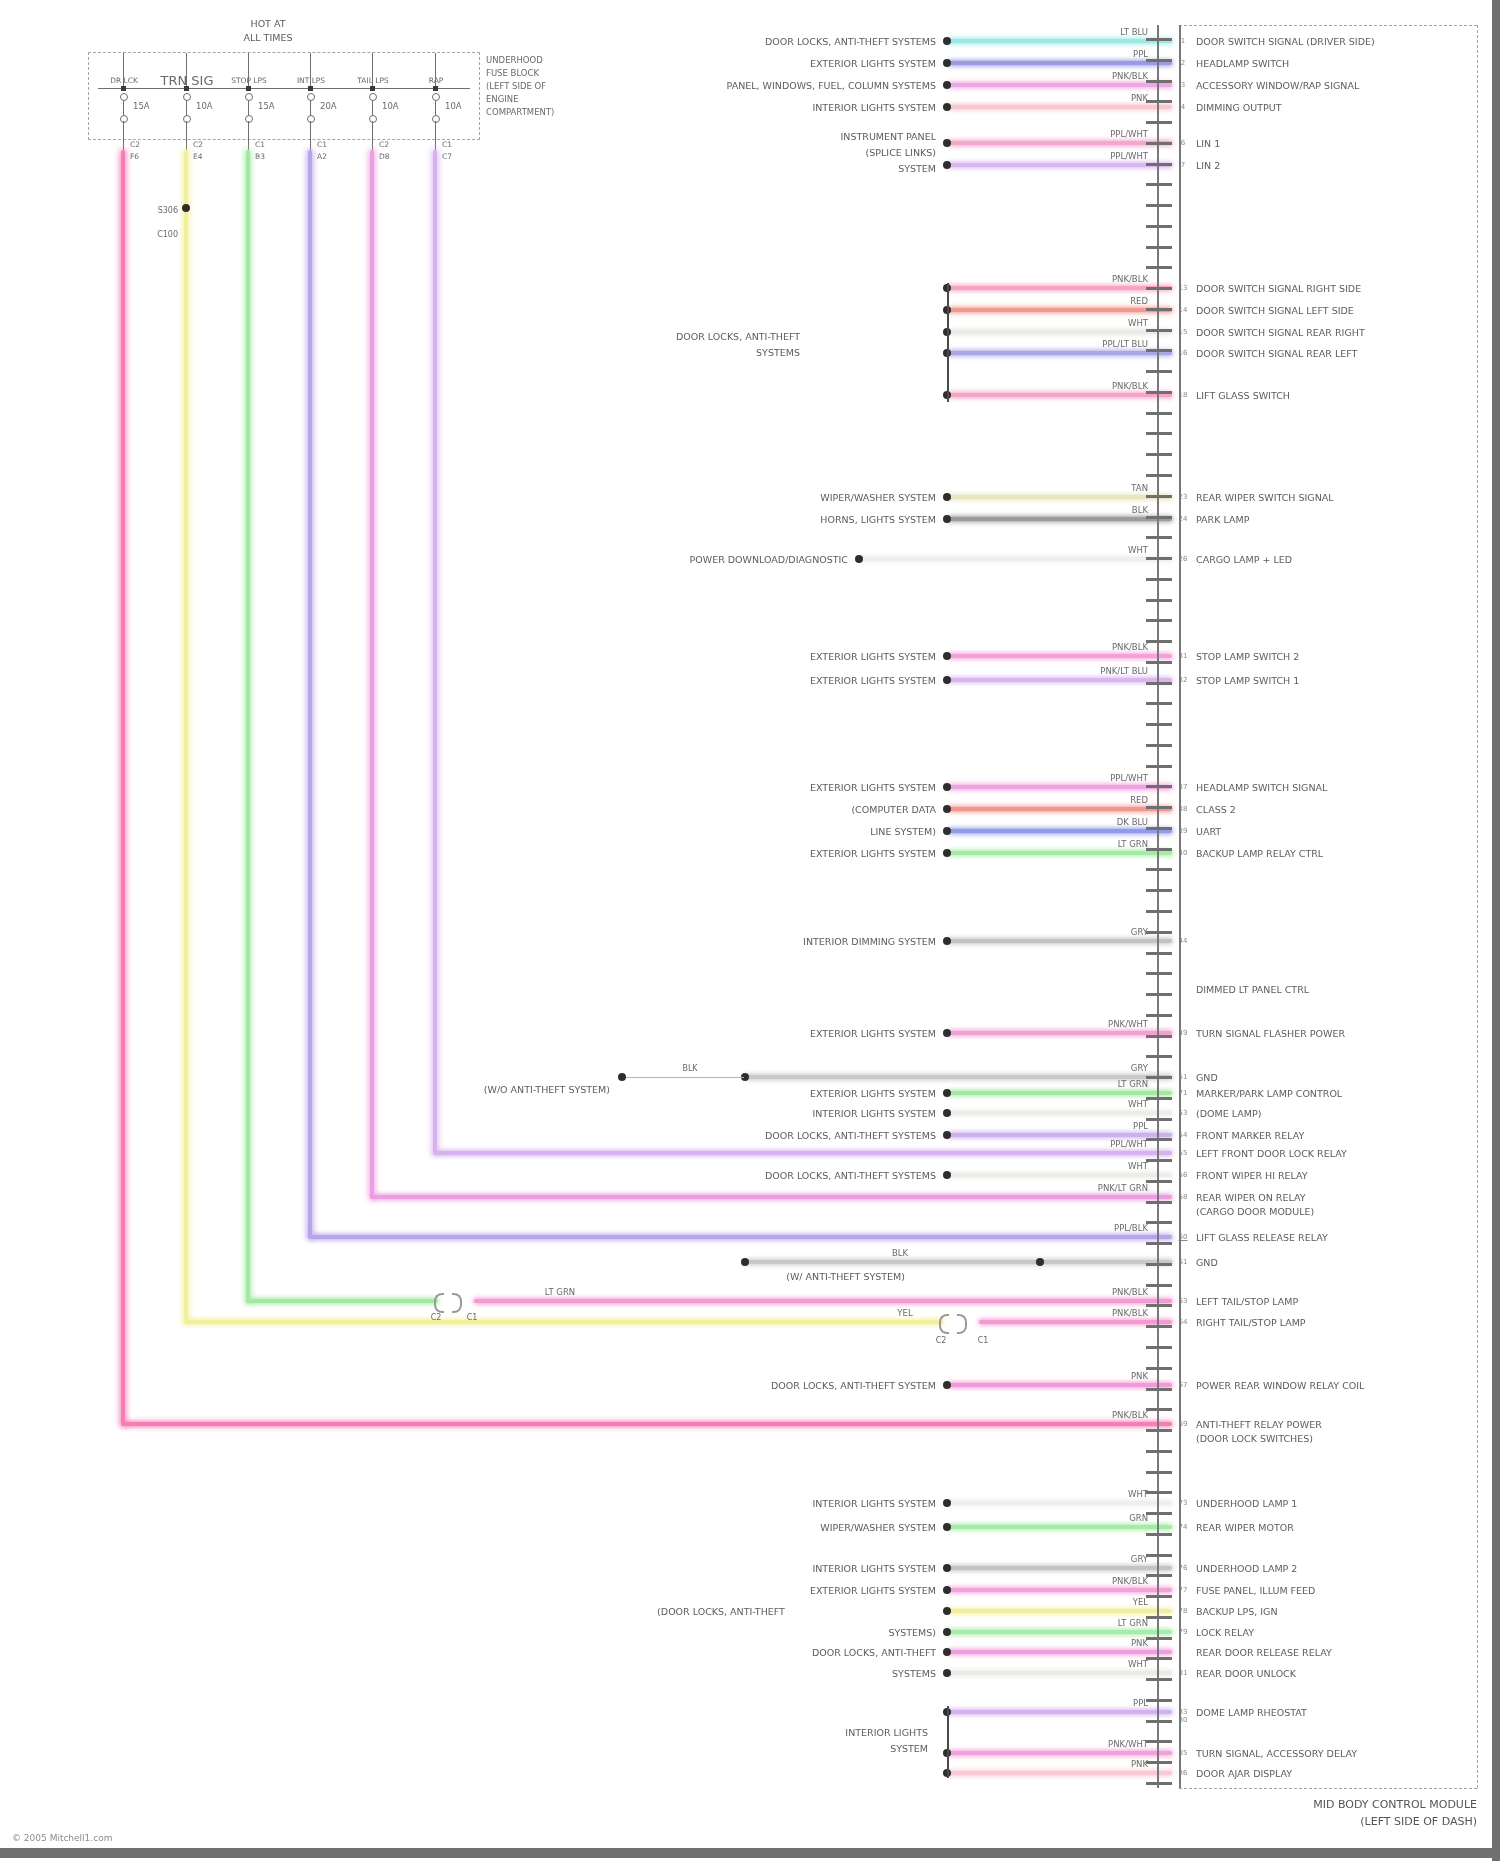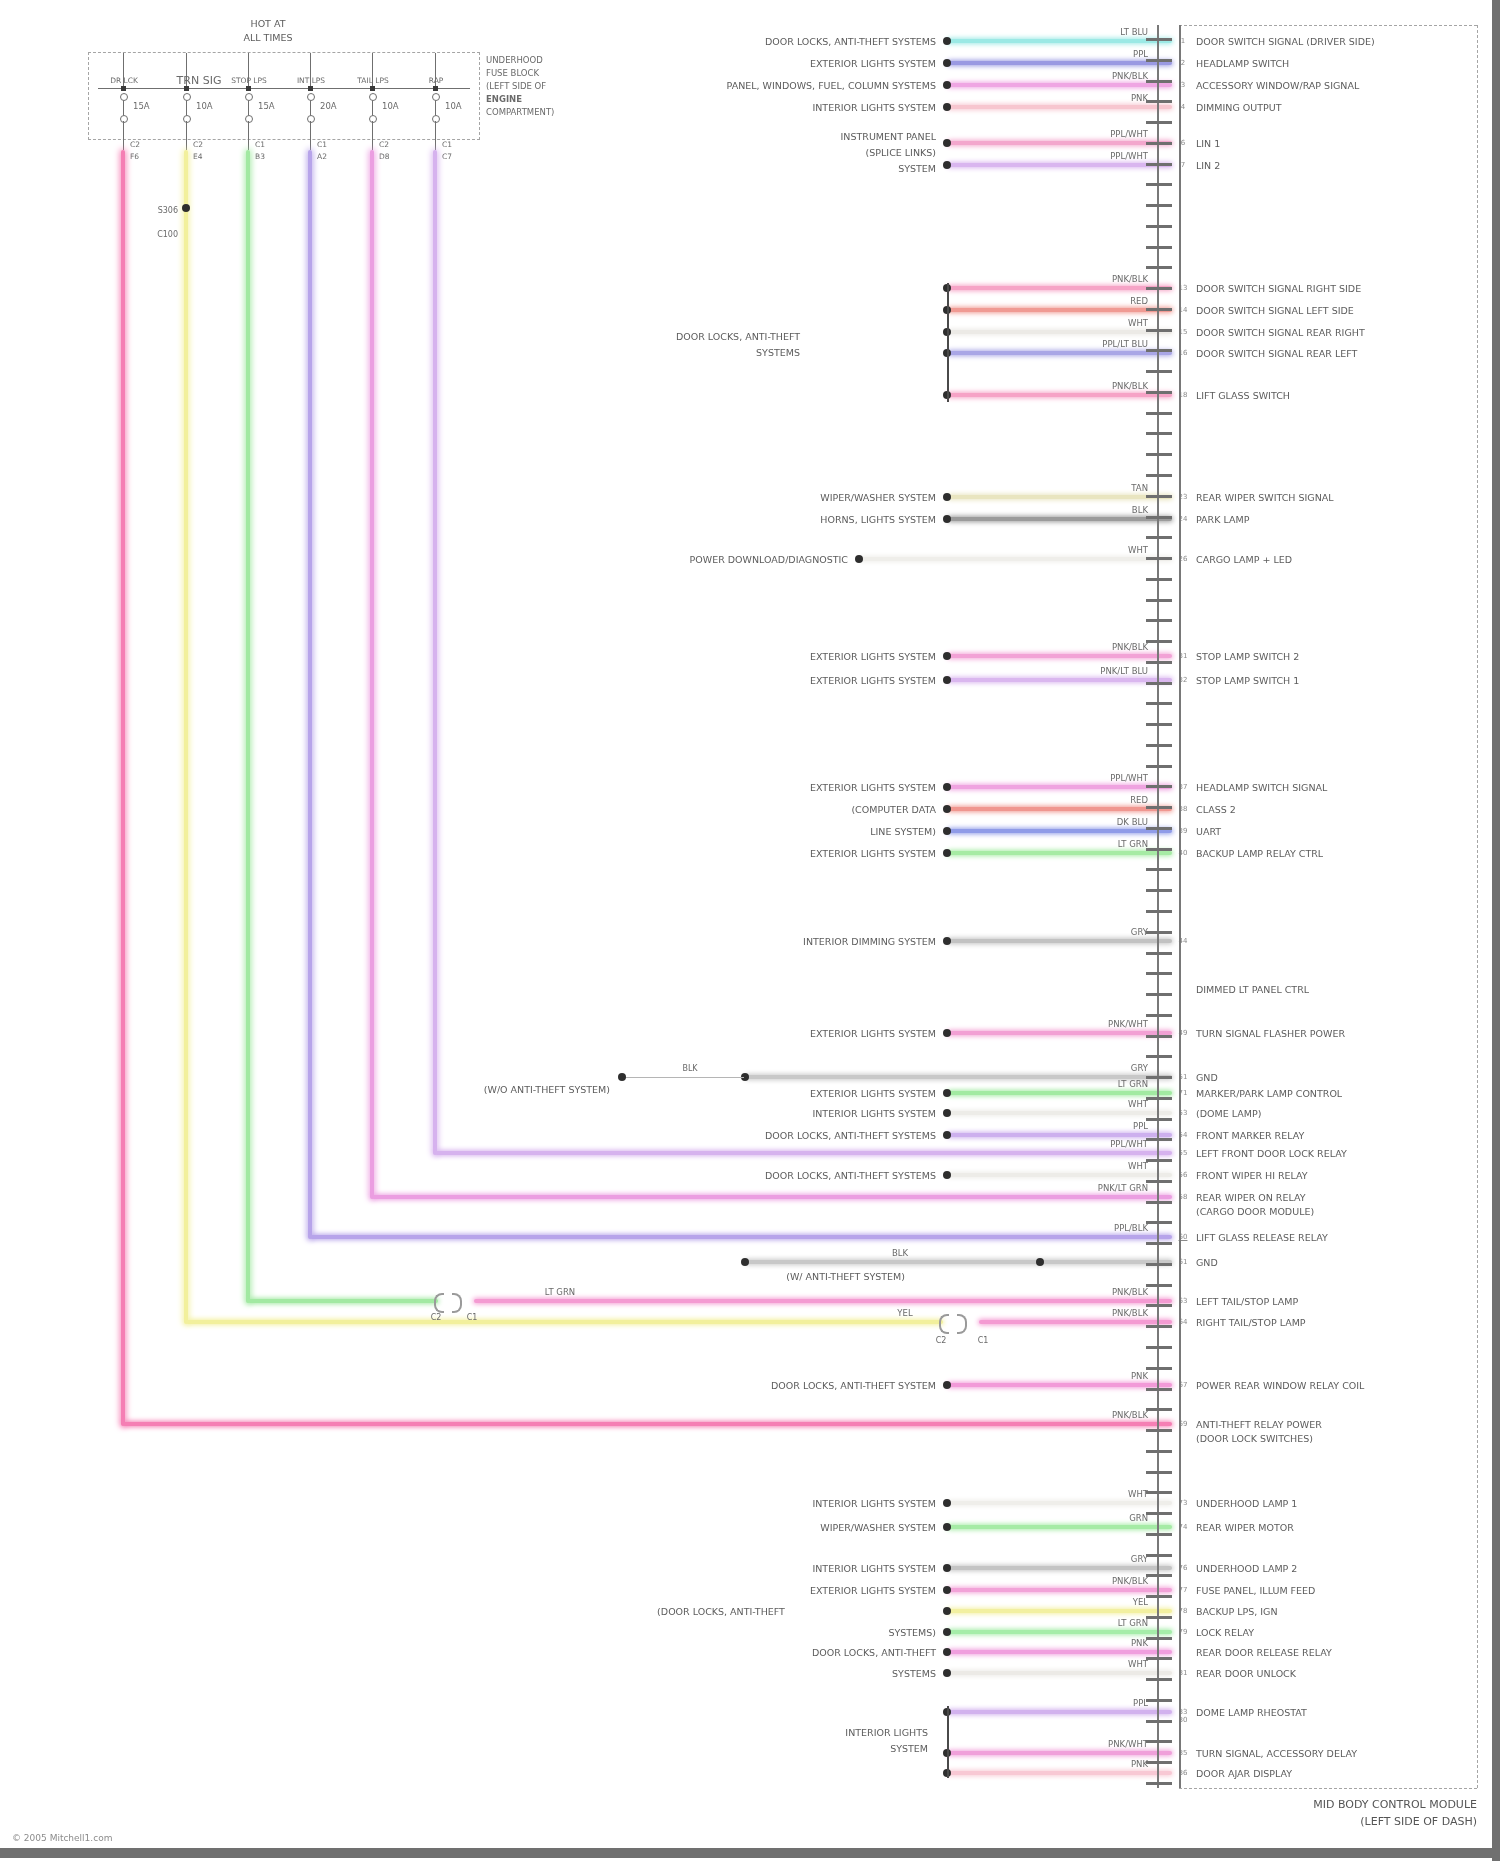--- a/index.html
+++ b/index.html
@@ -39,36 +39,36 @@
   <div class="hot" style="left:188px;top:32px;width:160px;">ALL TIMES</div>
   <div class="title-line" style="right:23px;top:1798px;">MID BODY CONTROL MODULE</div>
   <div class="title-line" style="right:23px;top:1815px;">(LEFT SIDE OF DASH)</div>
   <div class="foot" style="left:12px;top:1833px;">© 2005 Mitchell1.com</div>
   <div class="edge" style="left:1492px;top:0;width:8px;height:1861px;"></div>
   <div class="edge" style="left:0;top:1848px;width:1500px;height:10px;"></div>
 <div class="abs" style="left: 88px; top: 52px; width: 390px; height: 86px; border: 1.6px dashed rgb(165, 165, 165);"></div>
     <div class="loc" style="left: 486px; top: 54px;">UNDERHOOD</div>
     <div class="loc" style="left: 486px; top: 67px;">FUSE BLOCK</div>
     <div class="loc" style="left: 486px; top: 80px;">(LEFT SIDE OF</div>
-    <div class="loc" style="left: 486px; top: 93px; font-weight: bold;">ENGINE</div>
+    <div class="loc" style="left: 486px; top: 93px;">ENGINE</div>
     <div class="loc" style="left: 486px; top: 106px;">COMPARTMENT)</div>
     <div class="thin-h" style="left: 98px; top: 88px; width: 372px;"></div>
     <div class="thin-v" style="left: 123px; top: 53px; height: 35px;"></div>
     <div class="abs" style="left: 121px; top: 86px; width: 5px; height: 5px; background: rgb(58, 58, 58);"></div>
     <div class="txt c cl" style="left: 95px; top: 74px; width: 58px; font-size: 7.5px;">DR LCK</div>
     <div class="thin-v" style="left: 123px; top: 96px; height: 24px;"></div>
     <div class="fusecirc" style="left: 120.4px; top: 93px;"></div>
     <div class="fusecirc" style="left: 120.4px; top: 115px;"></div>
     <div class="txt cl" style="left: 133px; top: 100px; font-size: 8.5px;">15A</div>
     <div class="thin-v" style="left: 123px; top: 121px; height: 29px;"></div>
     <div class="txt cl" style="left: 130px; top: 138px; font-size: 7.5px;">C2</div>
     <div class="txt cl" style="left: 130px; top: 150px; font-size: 7.5px;">F6</div>
     <div class="thin-v" style="left: 186px; top: 53px; height: 35px;"></div>
     <div class="abs" style="left: 184px; top: 86px; width: 5px; height: 5px; background: rgb(58, 58, 58);"></div>
-    <div class="txt c cl" style="left: 170px; top: 74px; width: 58px; font-size: 11px;">TRN SIG</div>
+    <div class="txt c cl" style="left: 158px; top: 74px; width: 58px; font-size: 13px;">TRN SIG</div>
     <div class="thin-v" style="left: 186px; top: 96px; height: 24px;"></div>
     <div class="fusecirc" style="left: 183.4px; top: 93px;"></div>
     <div class="fusecirc" style="left: 183.4px; top: 115px;"></div>
     <div class="txt cl" style="left: 196px; top: 100px; font-size: 8.5px;">10A</div>
     <div class="thin-v" style="left: 186px; top: 121px; height: 29px;"></div>
     <div class="txt cl" style="left: 193px; top: 138px; font-size: 7.5px;">C2</div>
     <div class="txt cl" style="left: 193px; top: 150px; font-size: 7.5px;">E4</div>
     <div class="thin-v" style="left: 248px; top: 53px; height: 35px;"></div>
     <div class="abs" style="left: 246px; top: 86px; width: 5px; height: 5px; background: rgb(58, 58, 58);"></div>
     <div class="txt c cl" style="left: 220px; top: 74px; width: 58px; font-size: 7.5px;">STOP LPS</div>

